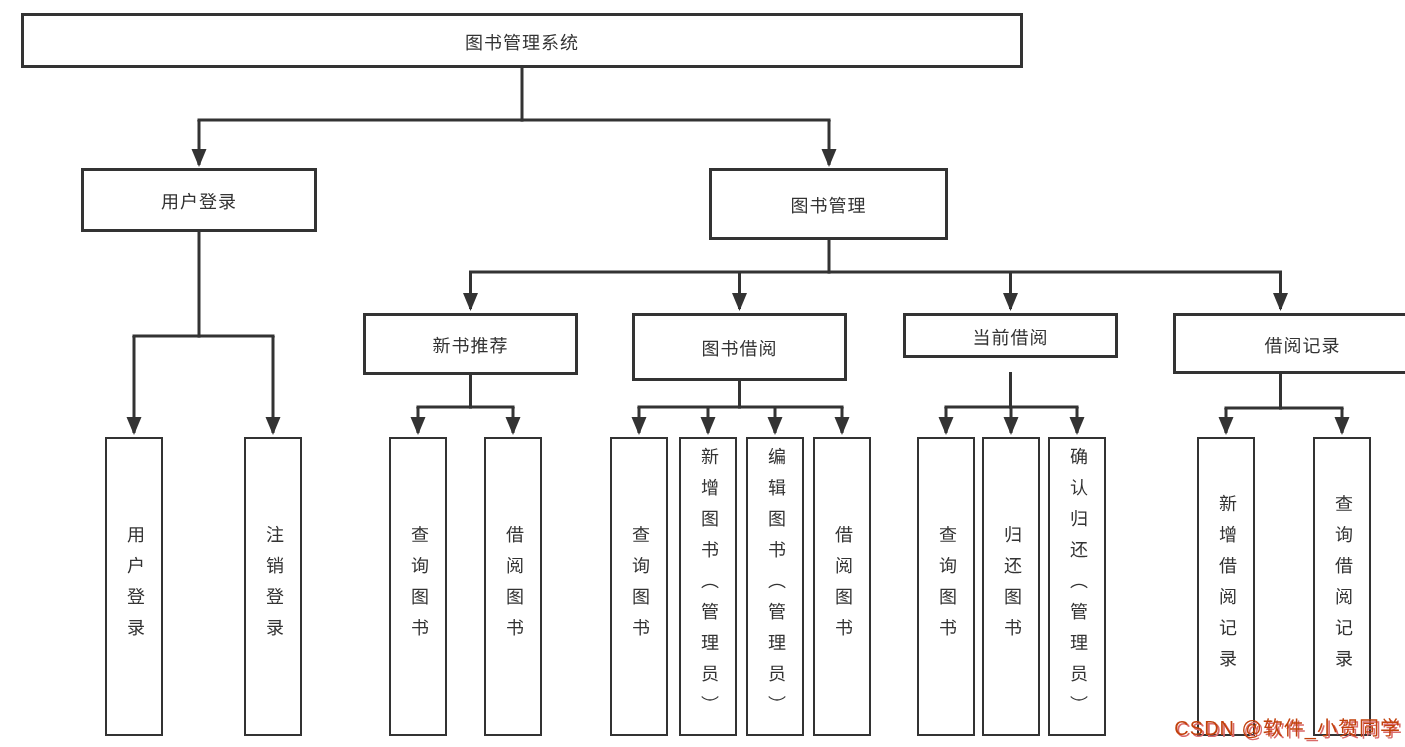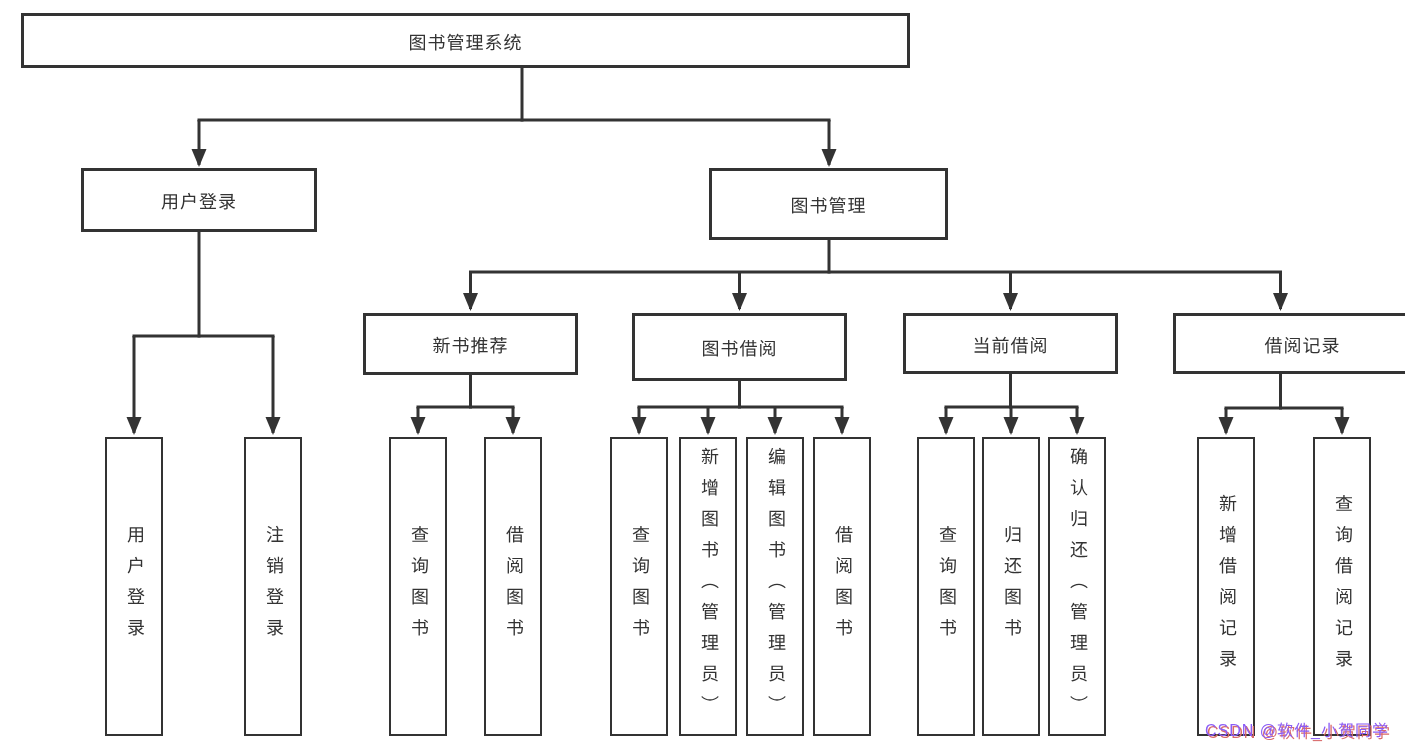--- a/index.html
+++ b/index.html
@@ -40,25 +40,25 @@
   }
   .vtext {
     writing-mode: vertical-rl;
     text-orientation: mixed;
     line-height: 1;
     letter-spacing: 13px;
     font-size: 18px;
   }
   .watermark {
     position: absolute;
-    right: 16px;
+    right: 4px;
     bottom: 6px;
-    font-size: 16px;
+    font-size: 20px;
     letter-spacing: 1px;
-    color: #8b5cf6;
+    color: #c2410c;
     text-shadow: 2px 2px 0 #d96a6a;
     white-space: nowrap;
   }
 </style>
 </head>
 <body>
 
 <div class="stage">
 
   <svg class="wires" width="1405" height="747" viewBox="0 0 1405 747" xmlns="http://www.w3.org/2000/svg">
@@ -116,38 +116,38 @@
     </g>
 
     <g>
       <line x1="1280.5" y1="372" x2="1280.5" y2="409.5"></line>
       <line x1="1224.5" y1="408" x2="1343.5" y2="408"></line>
       <line x1="1226" y1="408" x2="1226" y2="433" marker-end="url(#arw)"></line>
       <line x1="1342" y1="408" x2="1342" y2="433" marker-end="url(#arw)"></line>
     </g>
   </svg>
 
-  <div class="box" style="left:21px; top:13px; width:889px; height:55px;">
+  <div class="box" style="left:21px; top:13px; width:1002px; height:55px;">
     <span>图书管理系统</span>
   </div>
 
   <div class="box" style="left:81px; top:168px; width:236px; height:64px;">
     <span>用户登录</span>
   </div>
   <div class="box" style="left:709px; top:168px; width:239px; height:72px;">
     <span>图书管理</span>
   </div>
 
   <div class="box" style="left:363px; top:313px; width:215px; height:62px;">
     <span>新书推荐</span>
   </div>
   <div class="box" style="left:632px; top:313px; width:215px; height:68px;">
     <span>图书借阅</span>
   </div>
-  <div class="box" style="left:903px; top:313px; width:215px; height:61px;">
+  <div class="box" style="left:903px; top:313px; width:215px; height:45px;">
     <span>当前借阅</span>
   </div>
   <div class="box" style="left:1173px; top:313px; width:259px; height:61px;">
     <span>借阅记录</span>
   </div>
 
   <div class="box leaf" style="left:105px; top:437px; width:58px; height:299px;">
     <span class="vtext">用户登录</span>
   </div>
   <div class="box leaf" style="left:244px; top:437px; width:58px; height:299px;">

